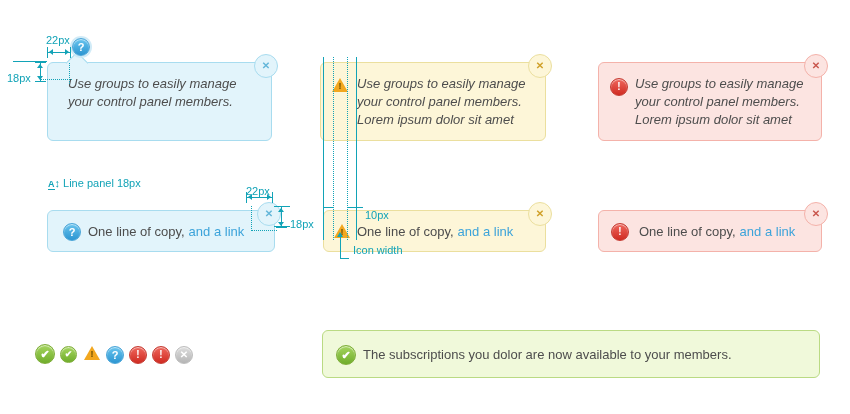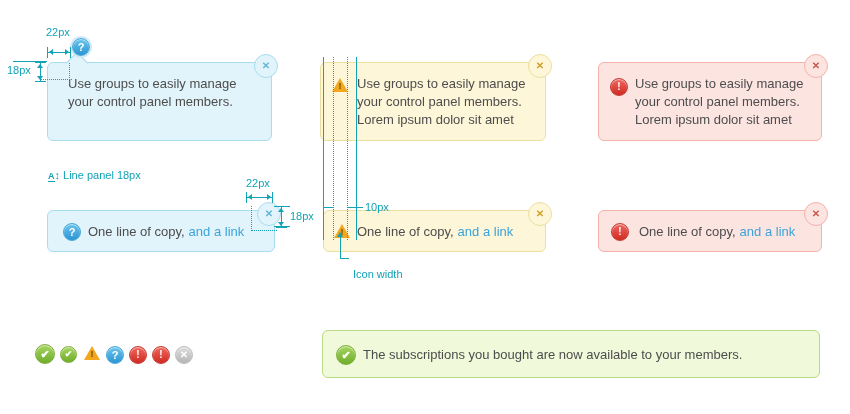--- a/index.html
+++ b/index.html
@@ -24,40 +24,40 @@
 
   .close-tab{position:absolute;top:-9px;right:-7px;width:24px;height:24px;border-radius:50%;
     border:1px solid;text-align:center;line-height:22px;font-size:10px;font-weight:bold;cursor:pointer;box-sizing:border-box;}
   .info .close-tab{background:var(--info-bg);border-color:var(--info-bd);color:var(--info-x);}
   .warn .close-tab{background:var(--warn-bg);border-color:var(--warn-bd);color:var(--warn-x);}
   .err  .close-tab{background:var(--err-bg); border-color:var(--err-bd); color:var(--err-x);}
 
   .notch{position:absolute;top:-8px;left:21px;width:15px;height:15px;transform:rotate(45deg);
     background:var(--info-bg);border-left:1px solid var(--info-bd);border-top:1px solid var(--info-bd);}
 
-  .lines{position:absolute;left:36px;top:12px;line-height:18px;white-space:nowrap;}
+  .lines{position:absolute;left:36px;top:12px;line-height:18px;white-space:nowrap;font-style:italic;}
   .alert.info .lines.noicon{left:20px;}
   .oneline{position:absolute;left:40px;top:0;bottom:0;display:flex;align-items:center;gap:4px;white-space:nowrap;}
   a.lnk{color:var(--link);text-decoration:none;cursor:pointer;}
 
   
   .ci{position:absolute;border-radius:50%;color:#fff;font-weight:bold;text-align:center;
       box-shadow:inset 0 1px 1px rgba(255,255,255,.65);}
   .ci.q{width:16px;height:16px;line-height:16px;font-size:11px;background:linear-gradient(180deg,#67c4ee,#2d96d2);border:1px solid #49a5d8;box-sizing:content-box;}
   .ci.e{width:16px;height:16px;line-height:16px;font-size:10px;background:linear-gradient(180deg,#ef675d,#d02b22);border:1px solid #c53a31;box-sizing:content-box;}
   .ci.g{width:18px;height:18px;line-height:18px;font-size:11px;background:linear-gradient(180deg,#a5d55f,#70ad2b);border:1px solid #7fae39;box-sizing:content-box;}
   .ci.n{width:16px;height:16px;line-height:16px;font-size:10px;background:linear-gradient(180deg,#dddddd,#b5b5b5);border:1px solid #bdbdbd;box-sizing:content-box;}
   .ci.float{box-shadow:inset 0 1px 1px rgba(255,255,255,.65),0 0 0 2px rgba(197,230,245,.8);}
 
   
   .tri{position:absolute;width:0;height:0;border-left:8px solid transparent;border-right:8px solid transparent;border-bottom:14px solid #f2a71f;}
   .tri span{position:absolute;left:-8px;top:2px;width:16px;text-align:center;font-size:9px;font-weight:bold;color:#6b4d03;line-height:13px;}
 
   
-  .ann{position:absolute;color:var(--teal);font-size:11px;white-space:nowrap;z-index:30;}
+  .ann{position:absolute;color:var(--teal);font-size:11px;white-space:nowrap;z-index:30;margin-top:8px;}
   .lh{position:absolute;border-top:1px solid var(--teal);height:0;z-index:30;}
   .lv{position:absolute;border-left:1px solid var(--teal);width:0;z-index:30;}
   .dh{position:absolute;border-top:1px dotted var(--teal);height:0;z-index:30;}
   .dv{position:absolute;border-left:1px dotted var(--teal);width:0;z-index:30;}
 
   .dimh{position:absolute;border-left:1px solid var(--teal);border-right:1px solid var(--teal);height:11px;z-index:30;}
   .dimh i{position:absolute;left:0;right:0;top:5px;border-top:1px solid var(--teal);}
   .dimh b{position:absolute;width:0;height:0;border-top:3px solid transparent;border-bottom:3px solid transparent;top:2px;}
   .dimh b.l{left:1px;border-right:4px solid var(--teal);}
   .dimh b.r{right:1px;border-left:4px solid var(--teal);}
@@ -135,21 +135,21 @@
     <div class="ci e" style="left:12px;top:12px;">!</div>
     <div class="oneline">
       <span>One line of copy,</span>
       <a class="lnk">and a link</a>
     </div>
   </div>
 
   <div class="alert ok" style="left:322px;top:330px;width:498px;height:48px;">
     <div class="ci g" style="left:13px;top:14px;">✔</div>
     <div class="oneline">
-      <span>The subscriptions you bought are now available to your members.</span>
+      <span>The subscriptions you dolor are now available to your members.</span>
     </div>
   </div>
 
   <div class="ci g" style="left:35px;top:344px;">✔</div>
   <div class="ci g" style="left:60px;top:346px;width:15px;height:15px;line-height:15px;font-size:9px;">✔</div>
   <div class="tri" style="left:84px;top:346px;">
       <span>!</span>
     </div>
   <div class="ci q" style="left:106px;top:346px;">?</div>
   <div class="ci e" style="left:129px;top:346px;">!</div>
@@ -201,15 +201,15 @@
   <div class="dv" style="left:347px;top:57px;height:183px;"></div>
   <div class="lv" style="left:356px;top:57px;height:183px;"></div>
   <div class="lh" style="left:323px;top:207px;width:10px;"></div>
   <div class="lh" style="left:347px;top:207px;width:9px;"></div>
   <div class="lh" style="left:356px;top:207px;width:7px;"></div>
   <div class="ann" style="left:365px;top:201px;">10px</div>
 
   <div class="arrup" style="left:337px;top:232px;"></div>
   <div class="lv" style="left:340px;top:236px;height:22px;"></div>
   <div class="lh" style="left:340px;top:258px;width:9px;"></div>
-  <div class="ann" style="left:353px;top:268px;">Icon width</div>
+  <div class="ann" style="left:353px;top:236px;">Icon width</div>
 
 </div>
 
 </body></html>

